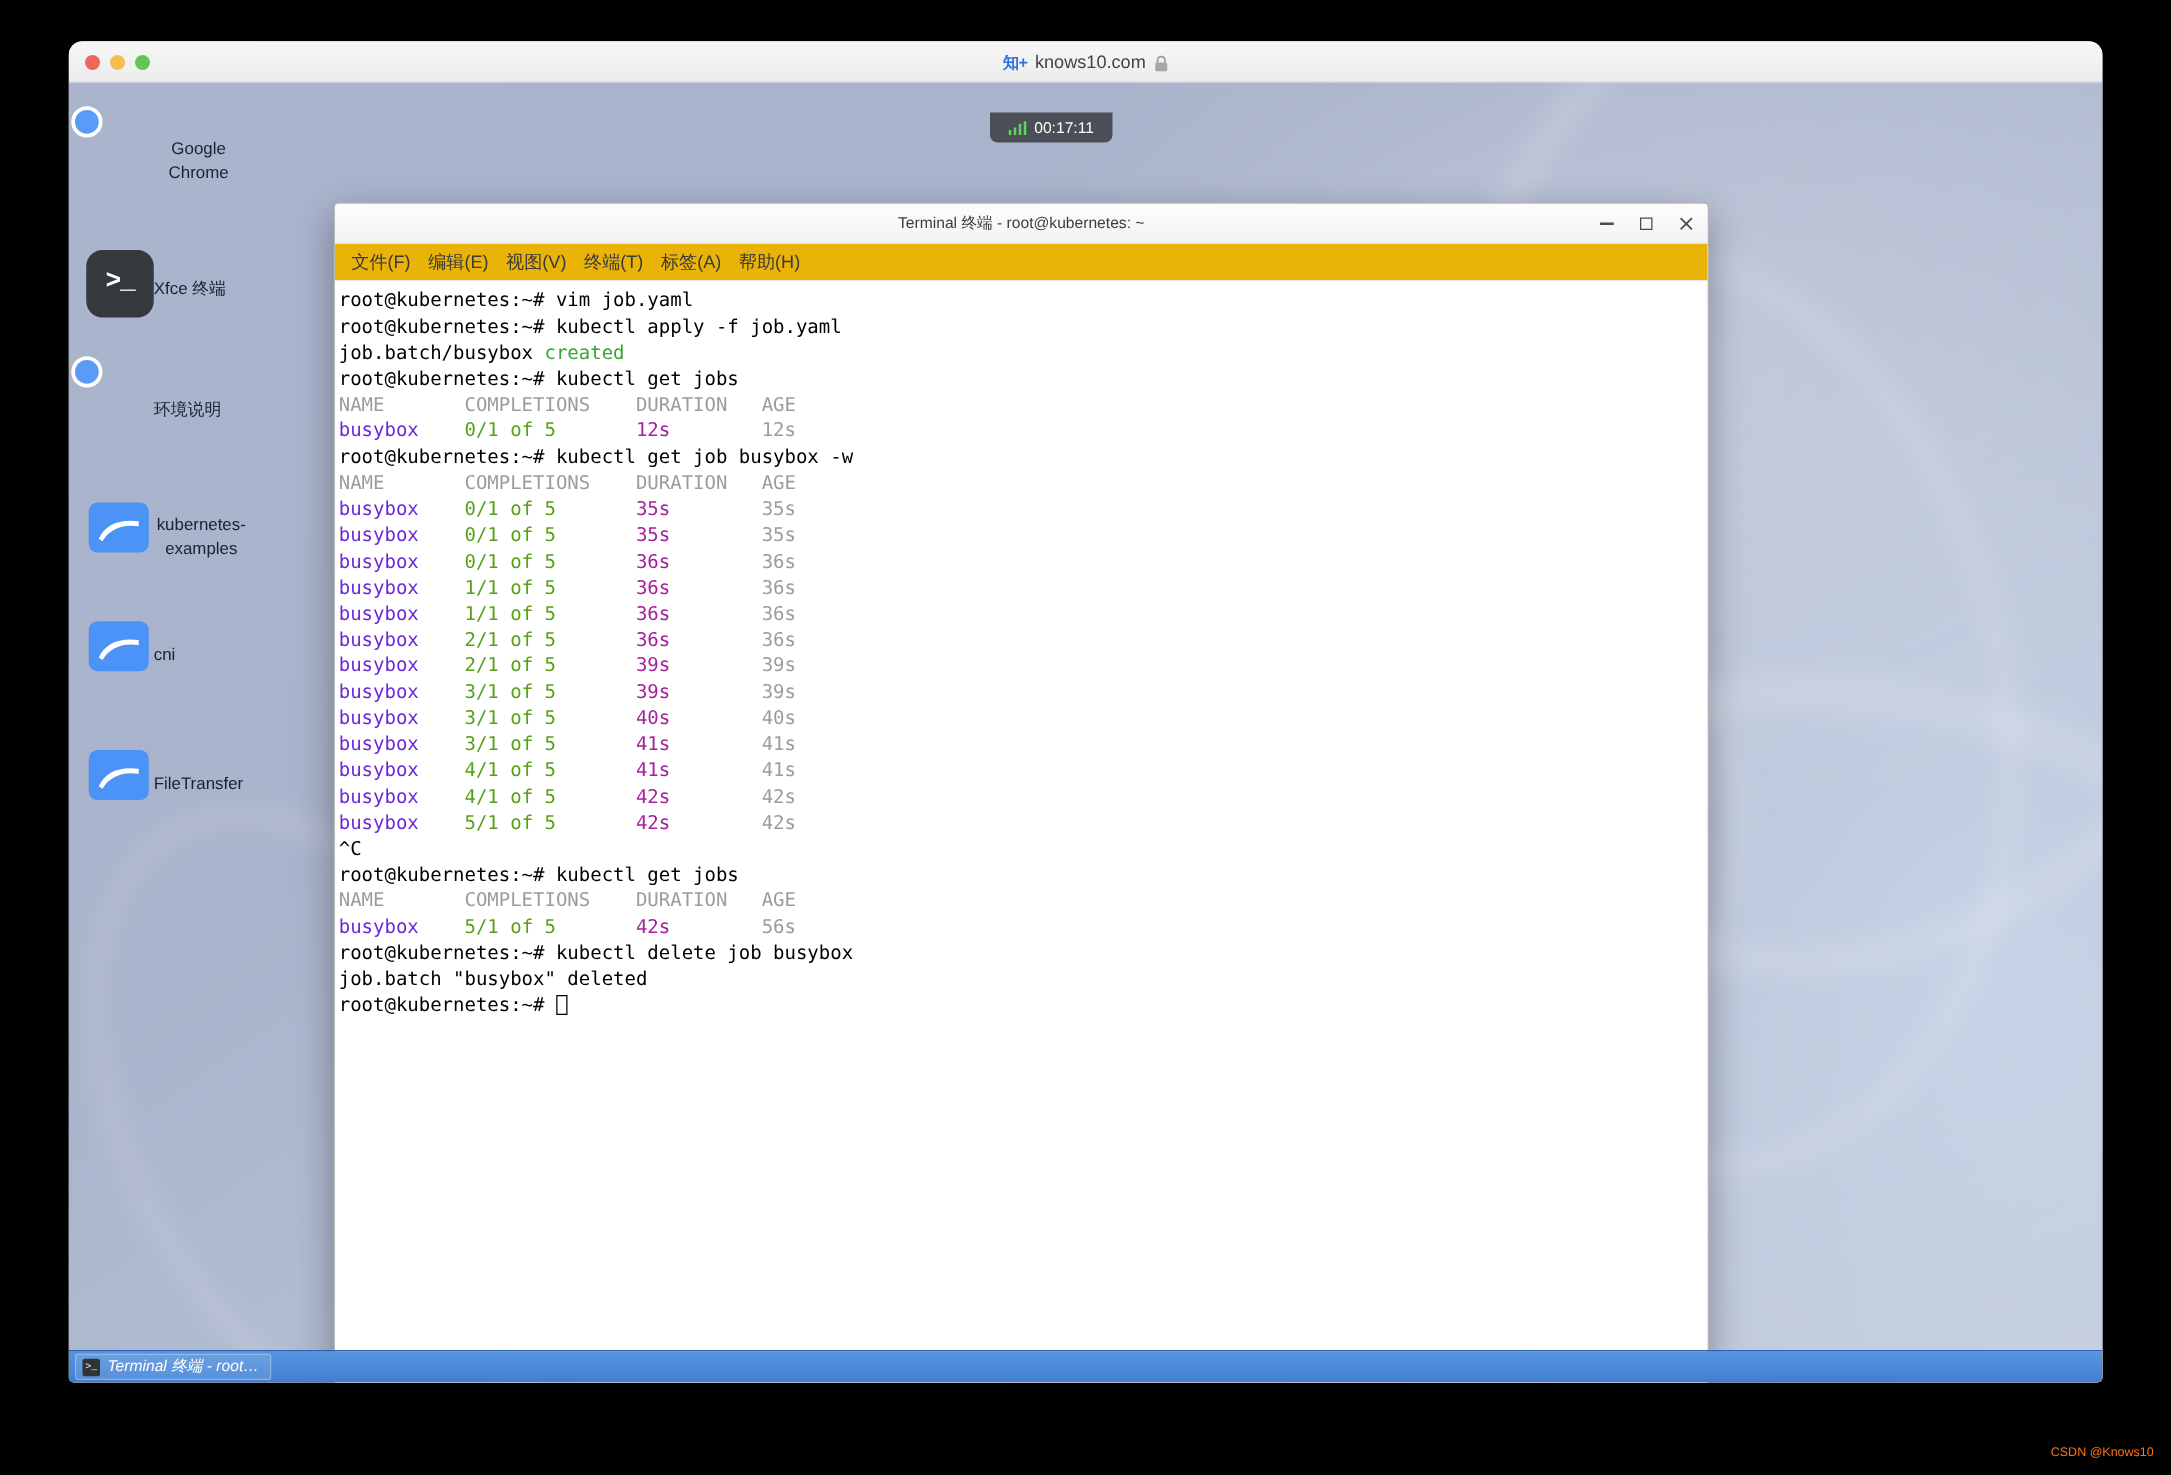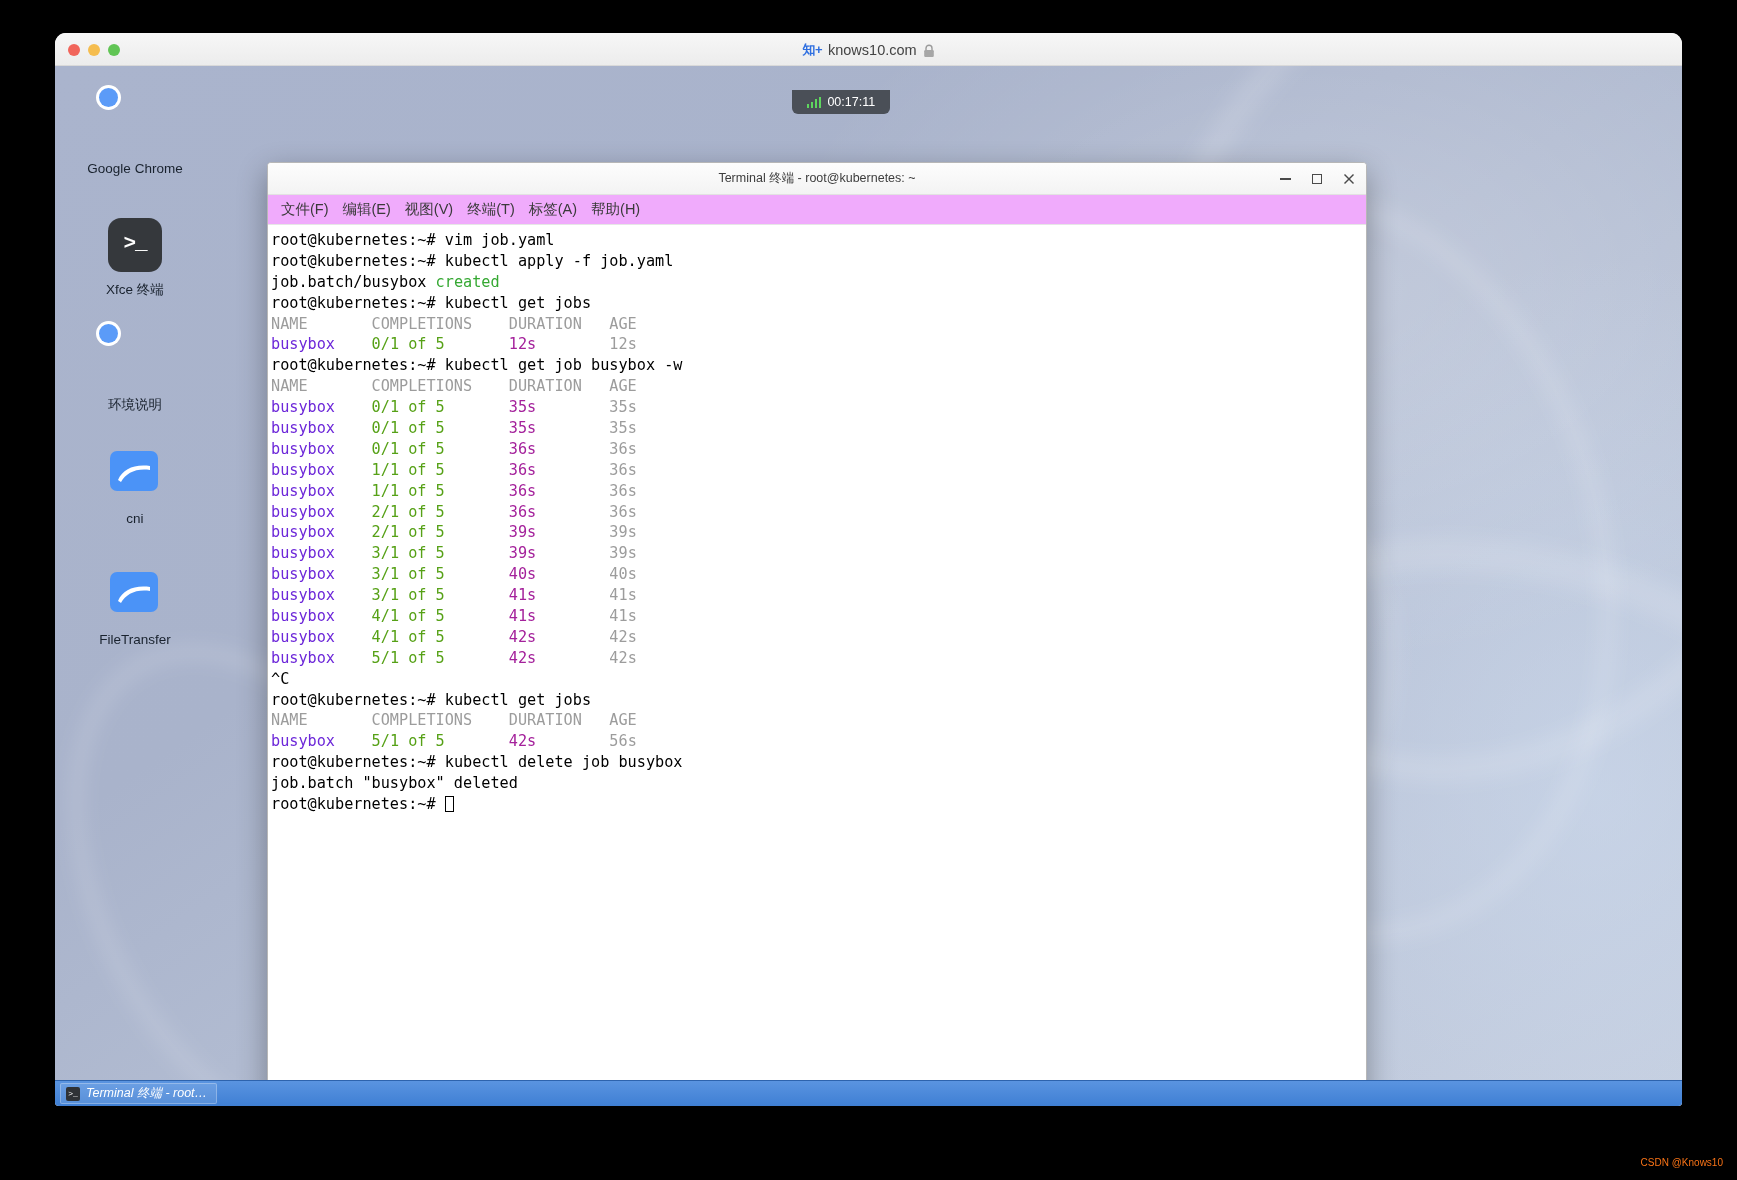--- a/index.html
+++ b/index.html
@@ -95,21 +95,21 @@
   .sig-bars i:nth-child(4) { height: 11px; }
 
   
   .icons-col {
     position: absolute; left: 10px; top: 25px;
     width: 140px;
     display: flex; flex-direction: column; align-items: center;
   }
   .desk-icon {
     width: 132px;
-    display: flex; flex-direction: column; align-items: center;
+    display: flex; flex-direction: row; align-items: center;
     margin-bottom: 22px;
     cursor: pointer;
   }
   .desk-icon .glyph { width: 54px; height: 54px; margin-bottom: 9px; }
   .desk-icon .lbl {
     font-size: 13.5px; color: #19222e; text-align: center; line-height: 1.35;
     max-width: 124px; word-break: break-word;
   }
 
   
@@ -155,21 +155,21 @@
   }
   .term-title { font-size: 12.5px; color: #3d3d3d; }
   .win-btns { position: absolute; right: 8px; top: 0; height: 32px; display: flex; align-items: center; gap: 14px; }
   .win-btn { width: 18px; height: 18px; display:flex; align-items:center; justify-content:center;
              color: #4a4a4a; font-size: 13px; cursor: pointer; }
   .win-btn .bar  { width: 11px; height: 1.5px; background: #4a4a4a; display:block; }
   .win-btn .sq   { width: 10px; height: 10px; border: 1.5px solid #4a4a4a; display:block; }
 
   .term-menubar {
     height: 30px;
-    background: #f0abfc;
+    background: #eab308;
     border-bottom: 1px solid #e6e6e6;
     display: flex; align-items: center;
     padding-left: 6px;
   }
   .menu-item {
     font-size: 14.5px; color: #3a3a3a;
     padding: 3px 7px; border-radius: 3px; cursor: pointer;
   }
 
   .term-body {
@@ -291,20 +291,29 @@
       <div class="desk-icon" style="margin-top:12px;">
         <span class="glyph">
           <span class="chrome-ico">
             <span class="q red"></span><span class="q green"></span><span class="q yel"></span>
             <span class="wh"></span><span class="bl"></span>
           </span>
         </span>
         <span class="lbl">环境说明</span>
       </div>
 
+      <div class="desk-icon" style="margin-top:16px;">
+        <span class="glyph">
+          <svg width="52" height="46" viewBox="0 0 52 46">
+            <rect x="2" y="4" width="48" height="40" rx="7" fill="#4b93f7"></rect>
+            <path d="M10 33c5-11 16-16 32-14v4c-14-2-24 3-29 12z" fill="#ffffff"></path>
+          </svg>
+        </span>
+        <span class="lbl">kubernetes-examples</span>
+      </div>
 
       <div class="desk-icon" style="margin-top:10px;">
         <span class="glyph">
           <svg width="52" height="46" viewBox="0 0 52 46">
             <rect x="2" y="4" width="48" height="40" rx="7" fill="#4b93f7"></rect>
             <path d="M10 33c5-11 16-16 32-14v4c-14-2-24 3-29 12z" fill="#ffffff"></path>
           </svg>
         </span>
         <span class="lbl">cni</span>
       </div>

